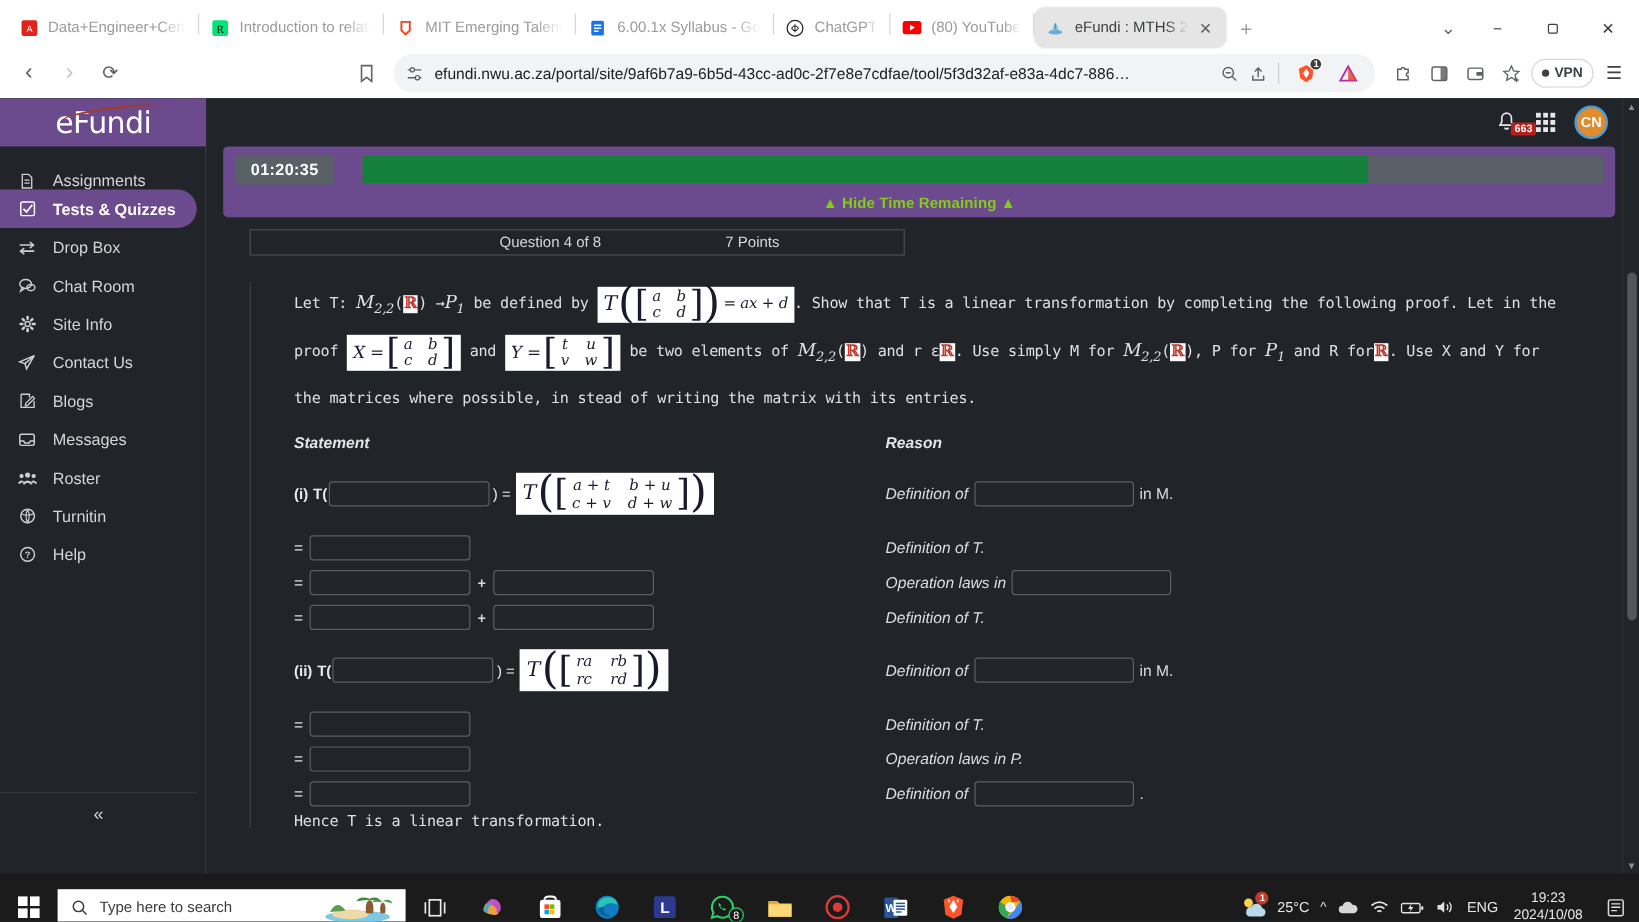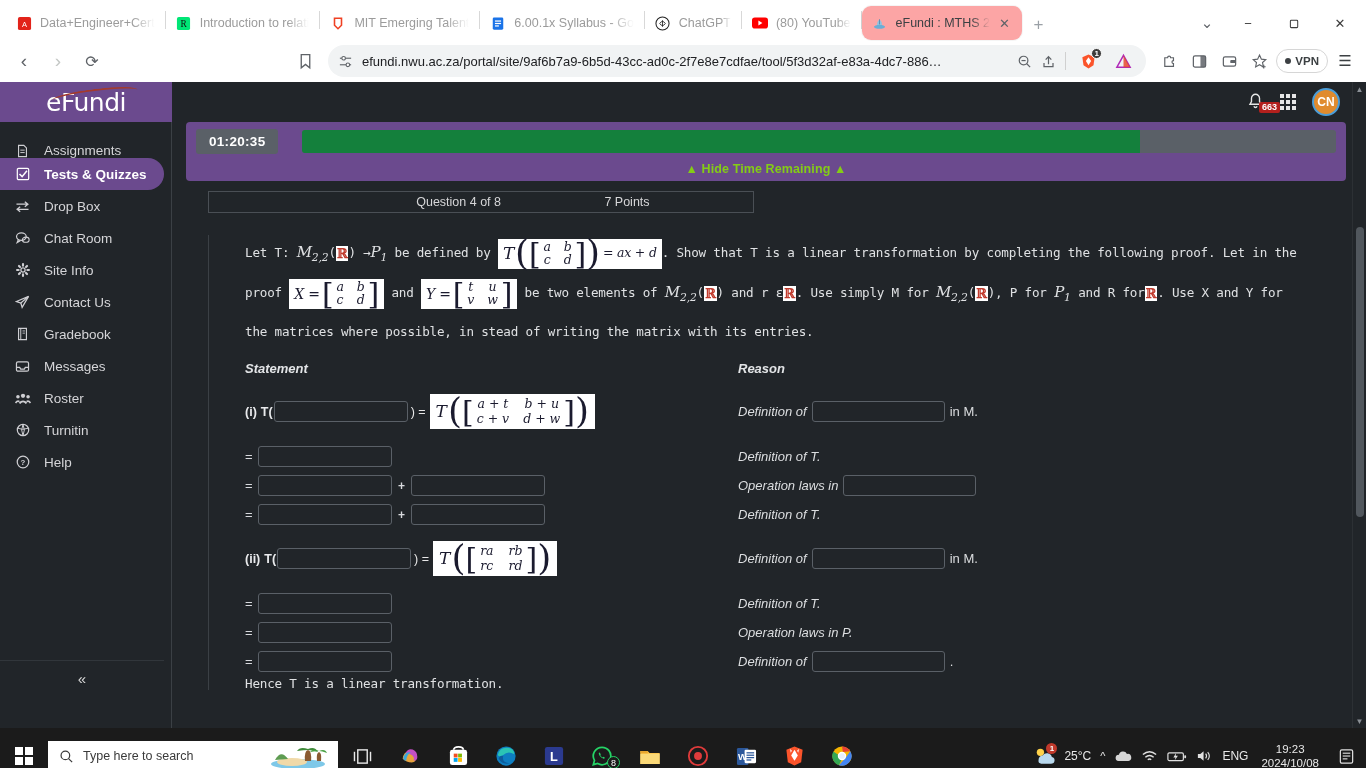--- a/index.html
+++ b/index.html
@@ -39,21 +39,21 @@
   }
   .tab .tab-title {
     overflow: hidden;
     text-overflow: clip;
     white-space: nowrap;
     flex: 1;
     -webkit-mask-image: linear-gradient(to right, #000 80%, transparent 100%);
     mask-image: linear-gradient(to right, #000 80%, transparent 100%);
   }
   .tab.active {
-    background: #fca5a5;
+    background: #e5e5e5;
     border-radius: 9px;
     color: #3c4043;
     box-shadow: 0 0 0 1px rgba(0,0,0,0.04);
     max-width: 160px;
   }
   .tab-sep {
     width: 1px;
     height: 18px;
     background: #d8d8d8;
     align-self: center;
@@ -810,32 +810,30 @@
       <div class="navitem">
         <span class="nav-ico">
           <svg width="15" height="14" viewBox="0 0 16 15">
               <path d="M14.5 1.5 L1.5 7 L6.2 8.6 L14.5 1.5 Z" fill="none" stroke="#cfcfd3" stroke-width="1.3"></path>
               <path d="M6.2 8.6 L7.6 13.3 L14.5 1.5" fill="none" stroke="#cfcfd3" stroke-width="1.3"></path>
             </svg>
         </span>
         <span>Contact Us</span>
       </div>
 
-
       <div class="navitem">
         <span class="nav-ico">
-          <svg width="13" height="14" viewBox="0 0 14 16">
-              <path d="M2.5 1.5 h9 v13 h-9 Z" fill="none" stroke="#cfcfd3" stroke-width="1.3"></path>
-              <line x1="5" y1="1.5" x2="5" y2="14.5" stroke="#cfcfd3" stroke-width="1.1"></line>
-              <line x1="7" y1="4.5" x2="9.8" y2="4.5" stroke="#cfcfd3" stroke-width="1"></line>
-              <line x1="7" y1="7" x2="9.8" y2="7" stroke="#cfcfd3" stroke-width="1"></line>
+          <svg width="14" height="14" viewBox="0 0 16 16">
+              <path d="M1.8 1.8 h8 v3 M1.8 1.8 v12.4 h12.4 v-6" fill="none" stroke="#cfcfd3" stroke-width="1.3"></path>
+              <path d="M6.2 10.5 L12.8 3.9 L14.6 5.7 L8 12.3 L5.8 12.8 Z" fill="none" stroke="#cfcfd3" stroke-width="1.2"></path>
             </svg>
         </span>
-        <span>Gradebook</span>
-      </div>
+        <span>Blogs</span>
+      </div>
+
 
       <div class="navitem">
         <span class="nav-ico">
           <svg width="15" height="13" viewBox="0 0 16 14">
               <rect x="1.5" y="2" width="13" height="10" rx="1.6" fill="none" stroke="#cfcfd3" stroke-width="1.3"></rect>
               <path d="M1.5 8 h3.5 l1 1.8 h4 l1 -1.8 h3.5" fill="none" stroke="#cfcfd3" stroke-width="1.3"></path>
             </svg>
         </span>
         <span>Messages</span>
       </div>

